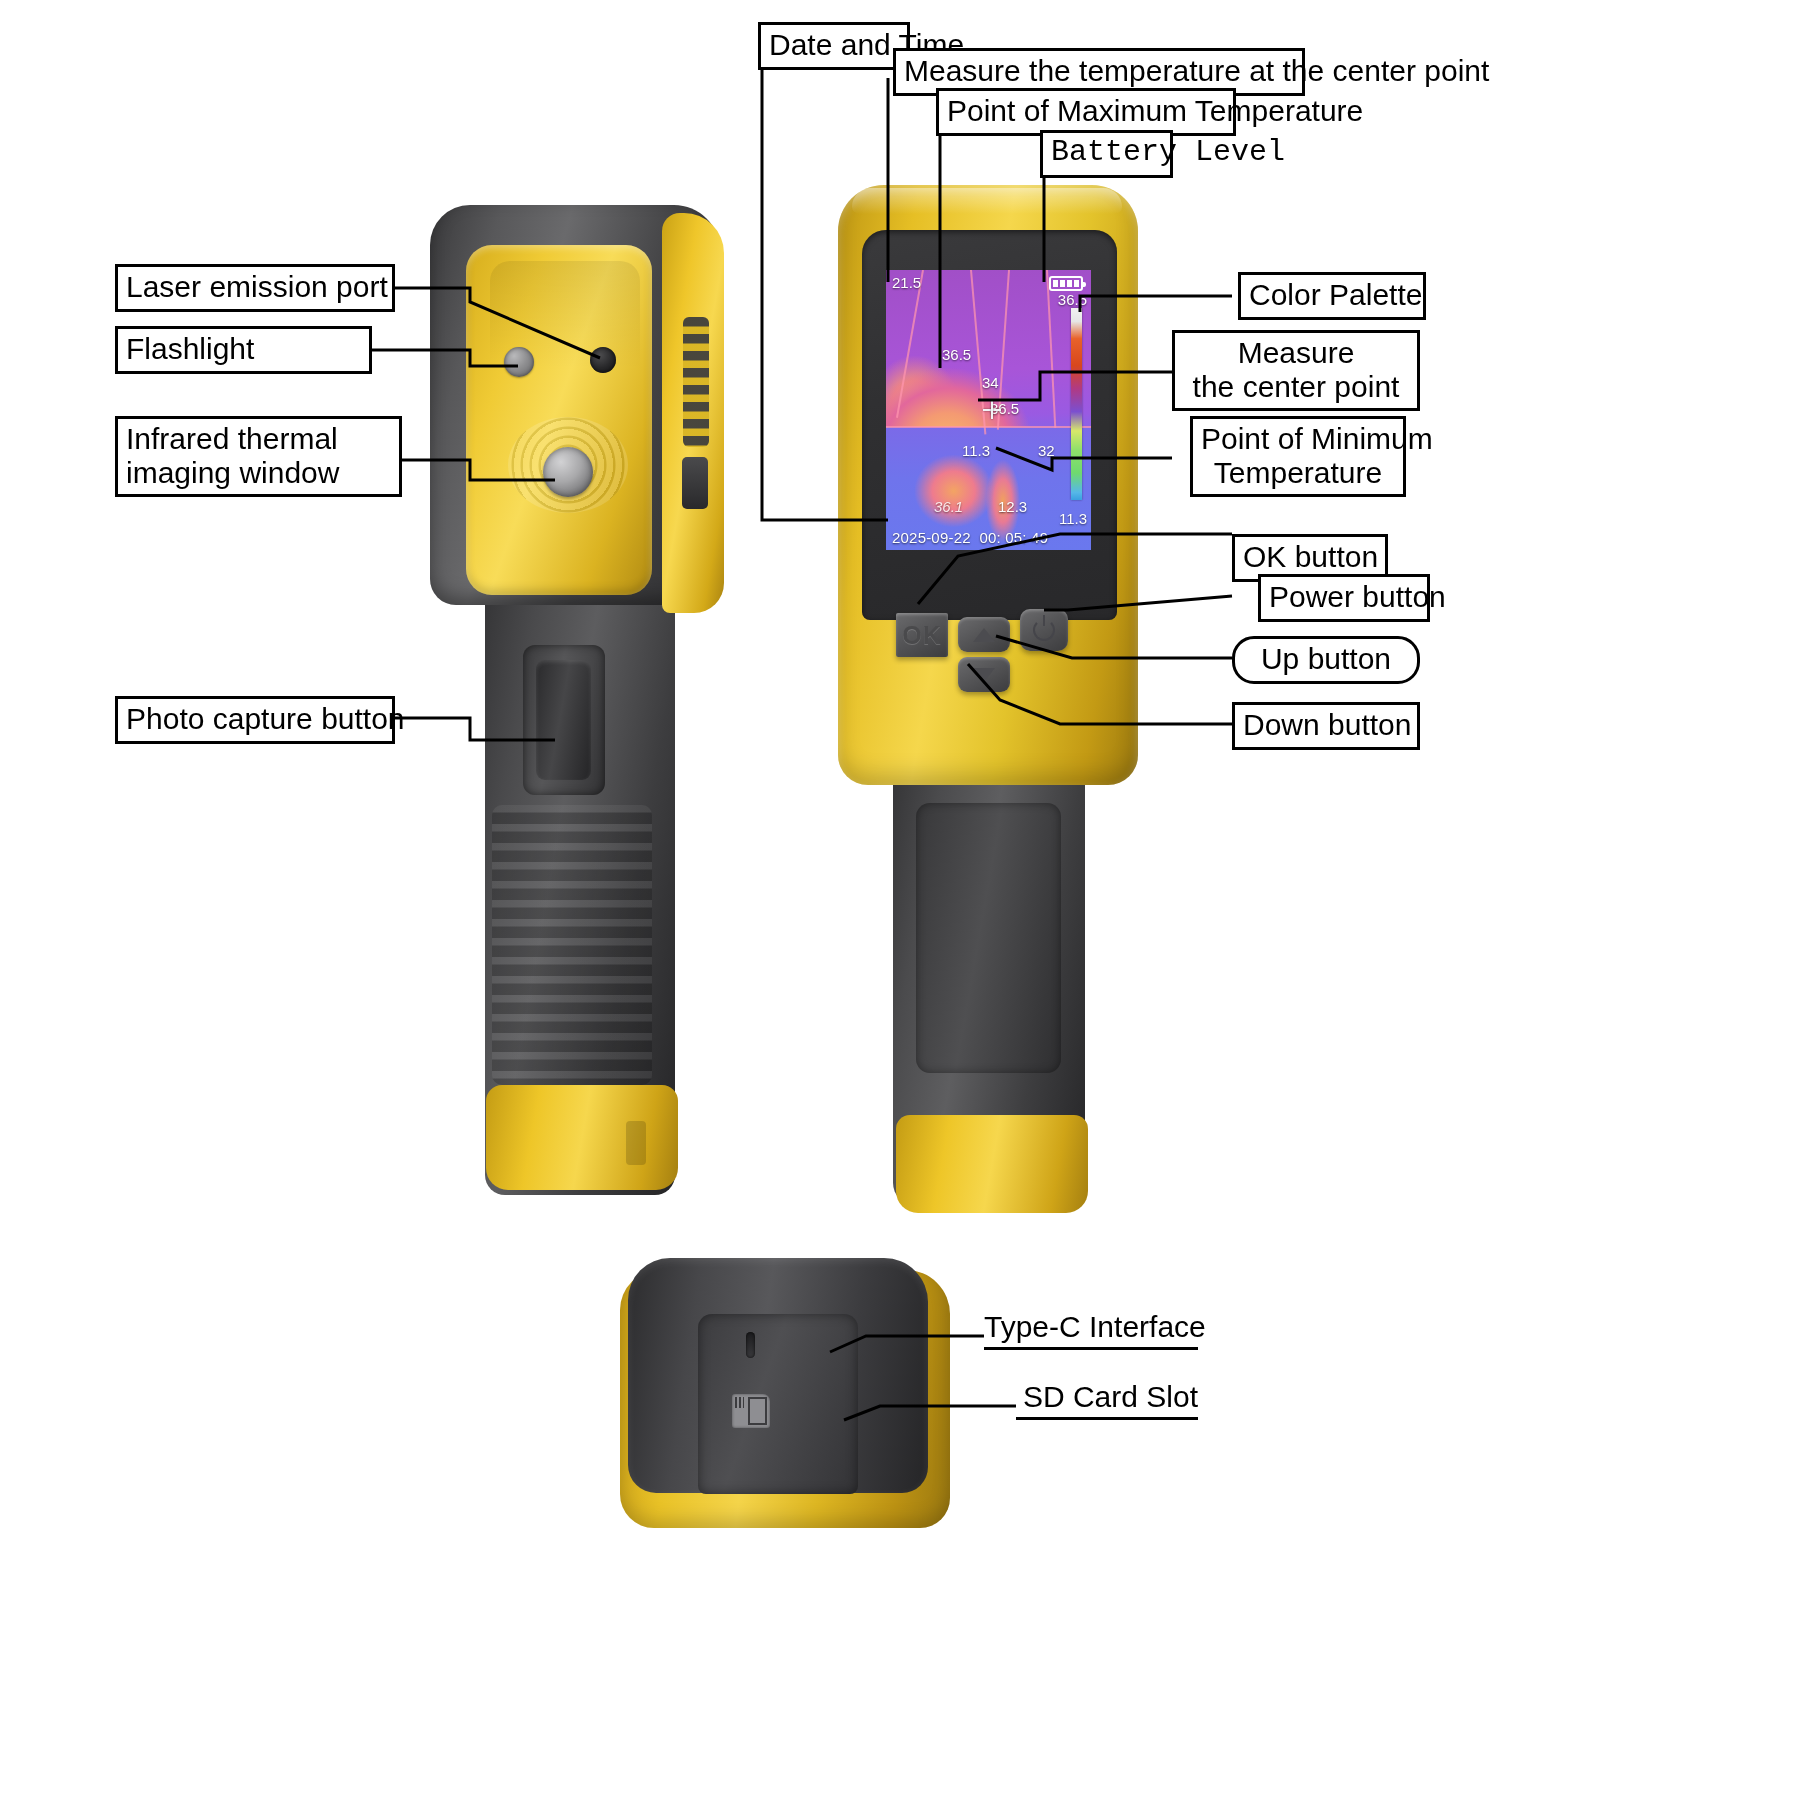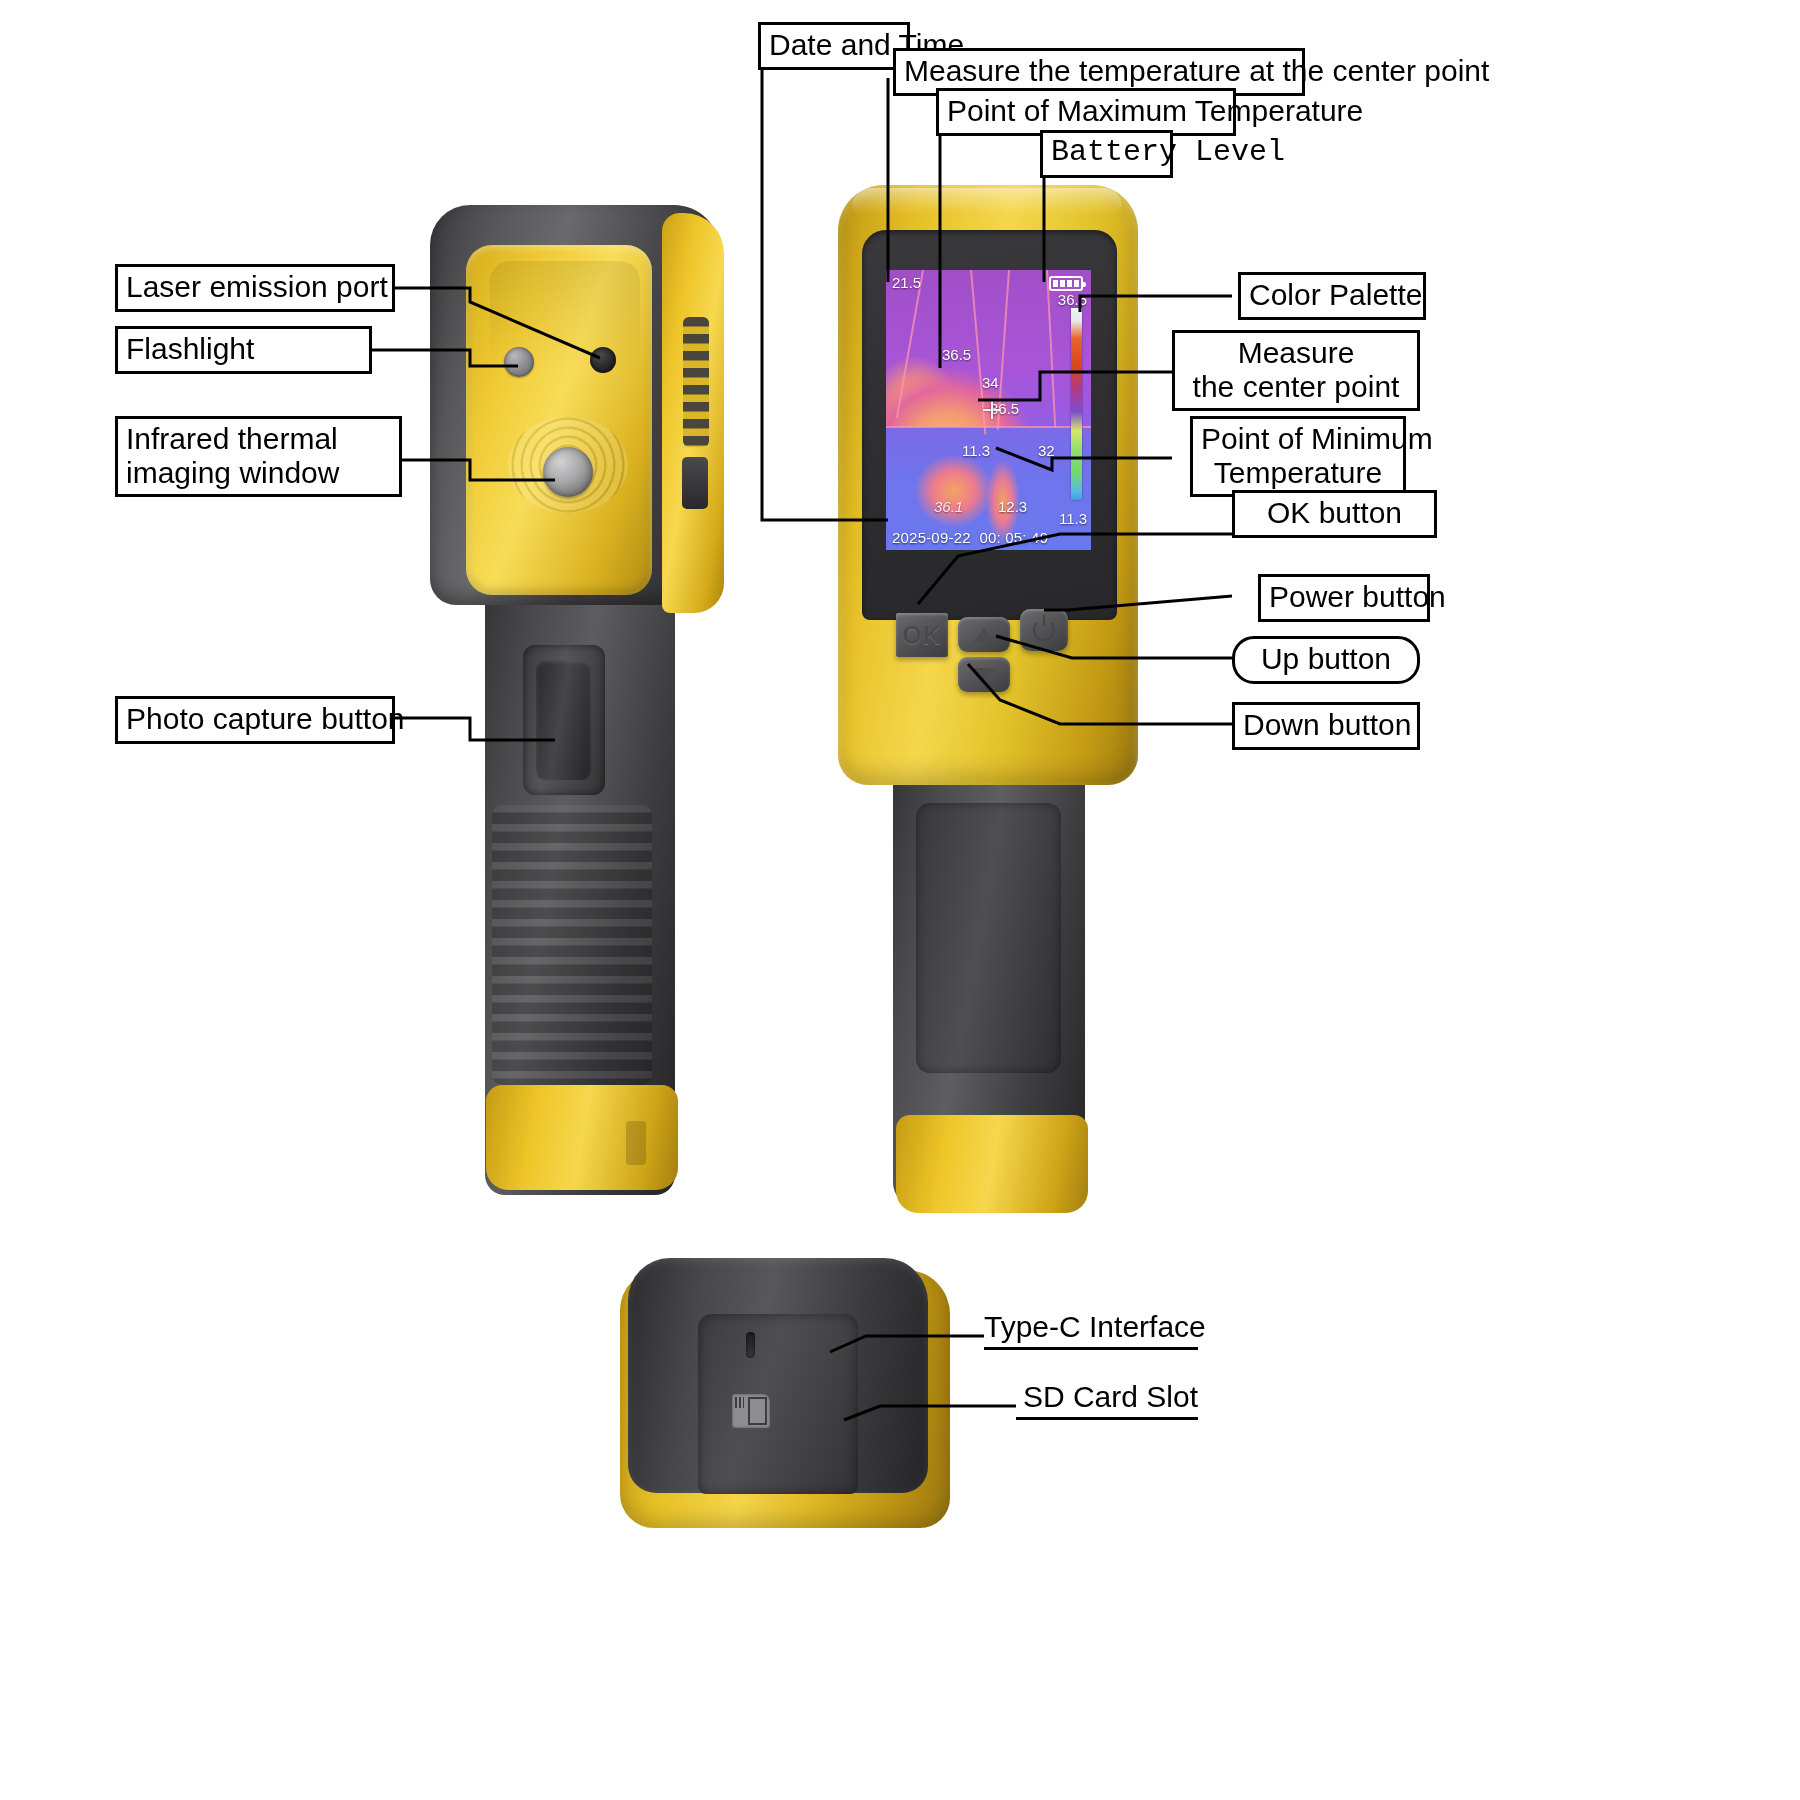--- a/index.html
+++ b/index.html
@@ -683,21 +683,21 @@
 <div class="label" style="left:115px; top:696px; width:280px;">Photo capture button</div>
 
 <div class="label center" style="left:1238px;top:272px; width:188px;">Color Palette</div>
 
 <div class="label center" style="left:1172px;top:330px; width:248px;">Measure
 the center point</div>
 
 <div class="label center" style="left:1190px;top:416px; width:216px;">Point of Minimum
 Temperature</div>
 
-<div class="label center" style="left:1232px;top:490px; width:205px;">OK button</div>
+<div class="label center" style="left:1232px;top:534px; width:156px;">OK button</div>
 
 <div class="label center" style="left:1258px;top:574px; width:172px;">Power button</div>
 
 <div class="label center" style="left:1232px;top:636px; width:188px;border-radius:22px;">Up button</div>
 
 <div class="label center" style="left:1232px;top:702px; width:188px;">Down button</div>
 
 <div style="position:absolute; left:984px; top:1310px; width:214px; border-bottom:3px solid #000; padding-bottom:3px; font-size:30px; color:#000; white-space:pre; z-index:40;">Type-C Interface</div>
 
 <div style="position:absolute; left:1016px; top:1380px; width:182px; border-bottom:3px solid #000; padding-bottom:3px; font-size:30px; color:#000; white-space:pre; z-index:40;text-align:right;">SD Card Slot</div>

